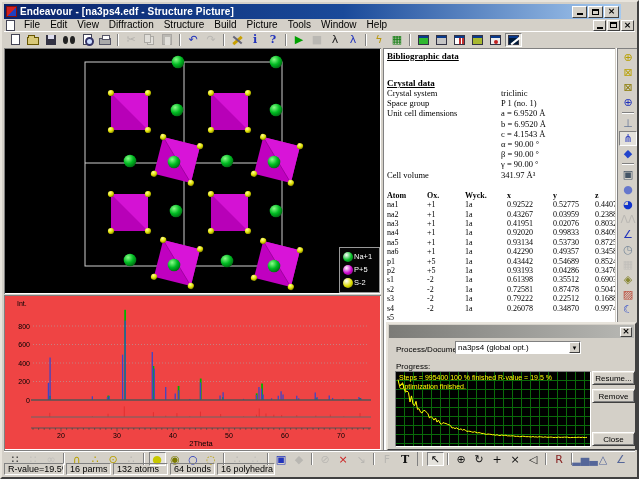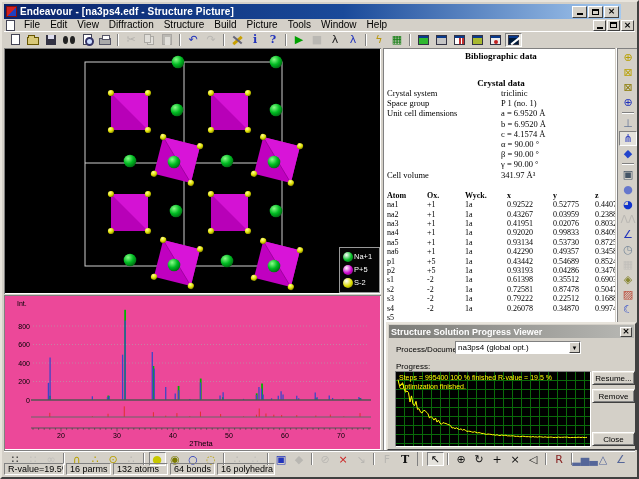--- a/index.html
+++ b/index.html
@@ -64,29 +64,29 @@
   .i-win3:after{content:"";position:absolute;left:4px;top:2px;bottom:0;width:2px;background:#c03030;box-shadow:3px 0 0 #c03030;}
   .i-win4{background:#a8b830;}
   .i-win5{background:#ececec;}
   .i-win5:after{content:"";position:absolute;left:3px;top:4px;width:4px;height:4px;border-radius:50%;background:#c02020;}
   .i-win6{background:#001a3a;}
   .i-win6:after{content:"";position:absolute;left:1px;top:4px;width:11px;height:2px;background:#fff;transform:rotate(-38deg);}
   
   .client{position:absolute;left:2px;top:46px;width:635px;height:402px;background:#d4d0c8;overflow:hidden;}
   .pane{position:absolute;box-shadow:inset 1px 1px 0 #808080,inset -1px -1px 0 #fff;}
   .structure-pane{left:0;top:0;width:377px;height:246px;background:#0369a1;}
-  .chart-pane{left:0;top:247px;width:377px;height:155px;background:#ec4899;}
+  .chart-pane{left:0;top:247px;width:377px;height:155px;background:#ef4444;}
   .doc-pane{left:379px;top:0;width:232px;height:402px;background:#fff;overflow:hidden;
     font-family:"Liberation Serif","DejaVu Serif",serif;color:#000;padding:3px 0 0 4px;}
   .side-strip{left:612px;top:0;width:23px;height:402px;background:#d4d0c8;border-left:1px solid #fff;
     display:flex;flex-direction:column;align-items:center;padding-top:2px;}
   .side-strip .tbtn{width:18px;height:15px;margin:0;}
   .side-strip .sep{width:12px;height:2px;margin:2px 0;border:none;border-top:1px solid #808080;border-bottom:1px solid #fff;}
   
-  .doc-h{font-size:9px;font-weight:bold;text-align:center;}
+  .doc-h{font-size:9px;font-weight:bold;text-decoration:underline;}
   .doc-rows{display:grid;grid-template-columns:114px 1fr;font-size:8.5px;line-height:10.2px;}
   .atbl{display:grid;grid-template-columns:40px 38px 42px 46px 42px 1fr;font-size:8px;line-height:9.4px;margin-top:7px;}
   .atbl .hd{font-weight:bold;}
   
   .legend{position:absolute;right:1px;bottom:1px;width:41px;height:46px;background:#050505;border:1px solid #999;padding:2px 0 0 3px;}
   .leg-row{display:flex;align-items:center;height:13px;}
   .leg-dot{width:10px;height:10px;border-radius:50%;margin-right:1px;flex:none;}
   .leg-lab{font-size:7.5px;color:#fff;font-family:"Liberation Sans",sans-serif;}
   
   .dialog{position:absolute;left:382px;top:274px;width:251px;height:129px;background:#d4d0c8;z-index:10;
@@ -534,21 +534,21 @@
       <div class="doc-rows" id="doc-rows">
           <span>Crystal system</span>
           <span>triclinic</span>
           <span>Space group</span>
           <span>P 1 (no. 1)</span>
           <span>Unit cell dimensions</span>
           <span>a = 6.9520 Å</span>
           <span></span>
           <span>b = 6.9520 Å</span>
           <span></span>
-          <span>c = 4.1574 Å</span>
+          <span>c = 4.1543 Å</span>
           <span></span>
           <span>α = 90.00 °</span>
           <span></span>
           <span>β = 90.00 °</span>
           <span></span>
           <span>γ = 90.00 °</span>
           <span>Cell volume</span>
           <span>341.97 Å³</span>
         </div>
       <div style="height:4px;"></div>
@@ -709,21 +709,20 @@
         <span class="tbtn">
           <span class="gi" style="color: rgb(187, 68, 51);">▨</span>
         </span>
         <span class="tbtn">
           <span class="gi" style="color: rgb(17, 51, 204);">☾</span>
         </span>
       </div>
 
     <div class="dialog">
       <div class="dlg-title">
-        <span class="t">Structure Solution Progress Viewer</span>
         <span class="dlg-x">
             <span class="g-close">×</span>
           </span>
       </div>
       <span class="dlg-lab" style="left:8px;top:21px;">Process/Document:</span>
       <div class="combo">
         <span class="combo-text">na3ps4 (global opt.)</span>
         <span class="combo-btn">▼</span>
       </div>
       <span class="dlg-lab" style="left:8px;top:38px;">Progress:</span>

